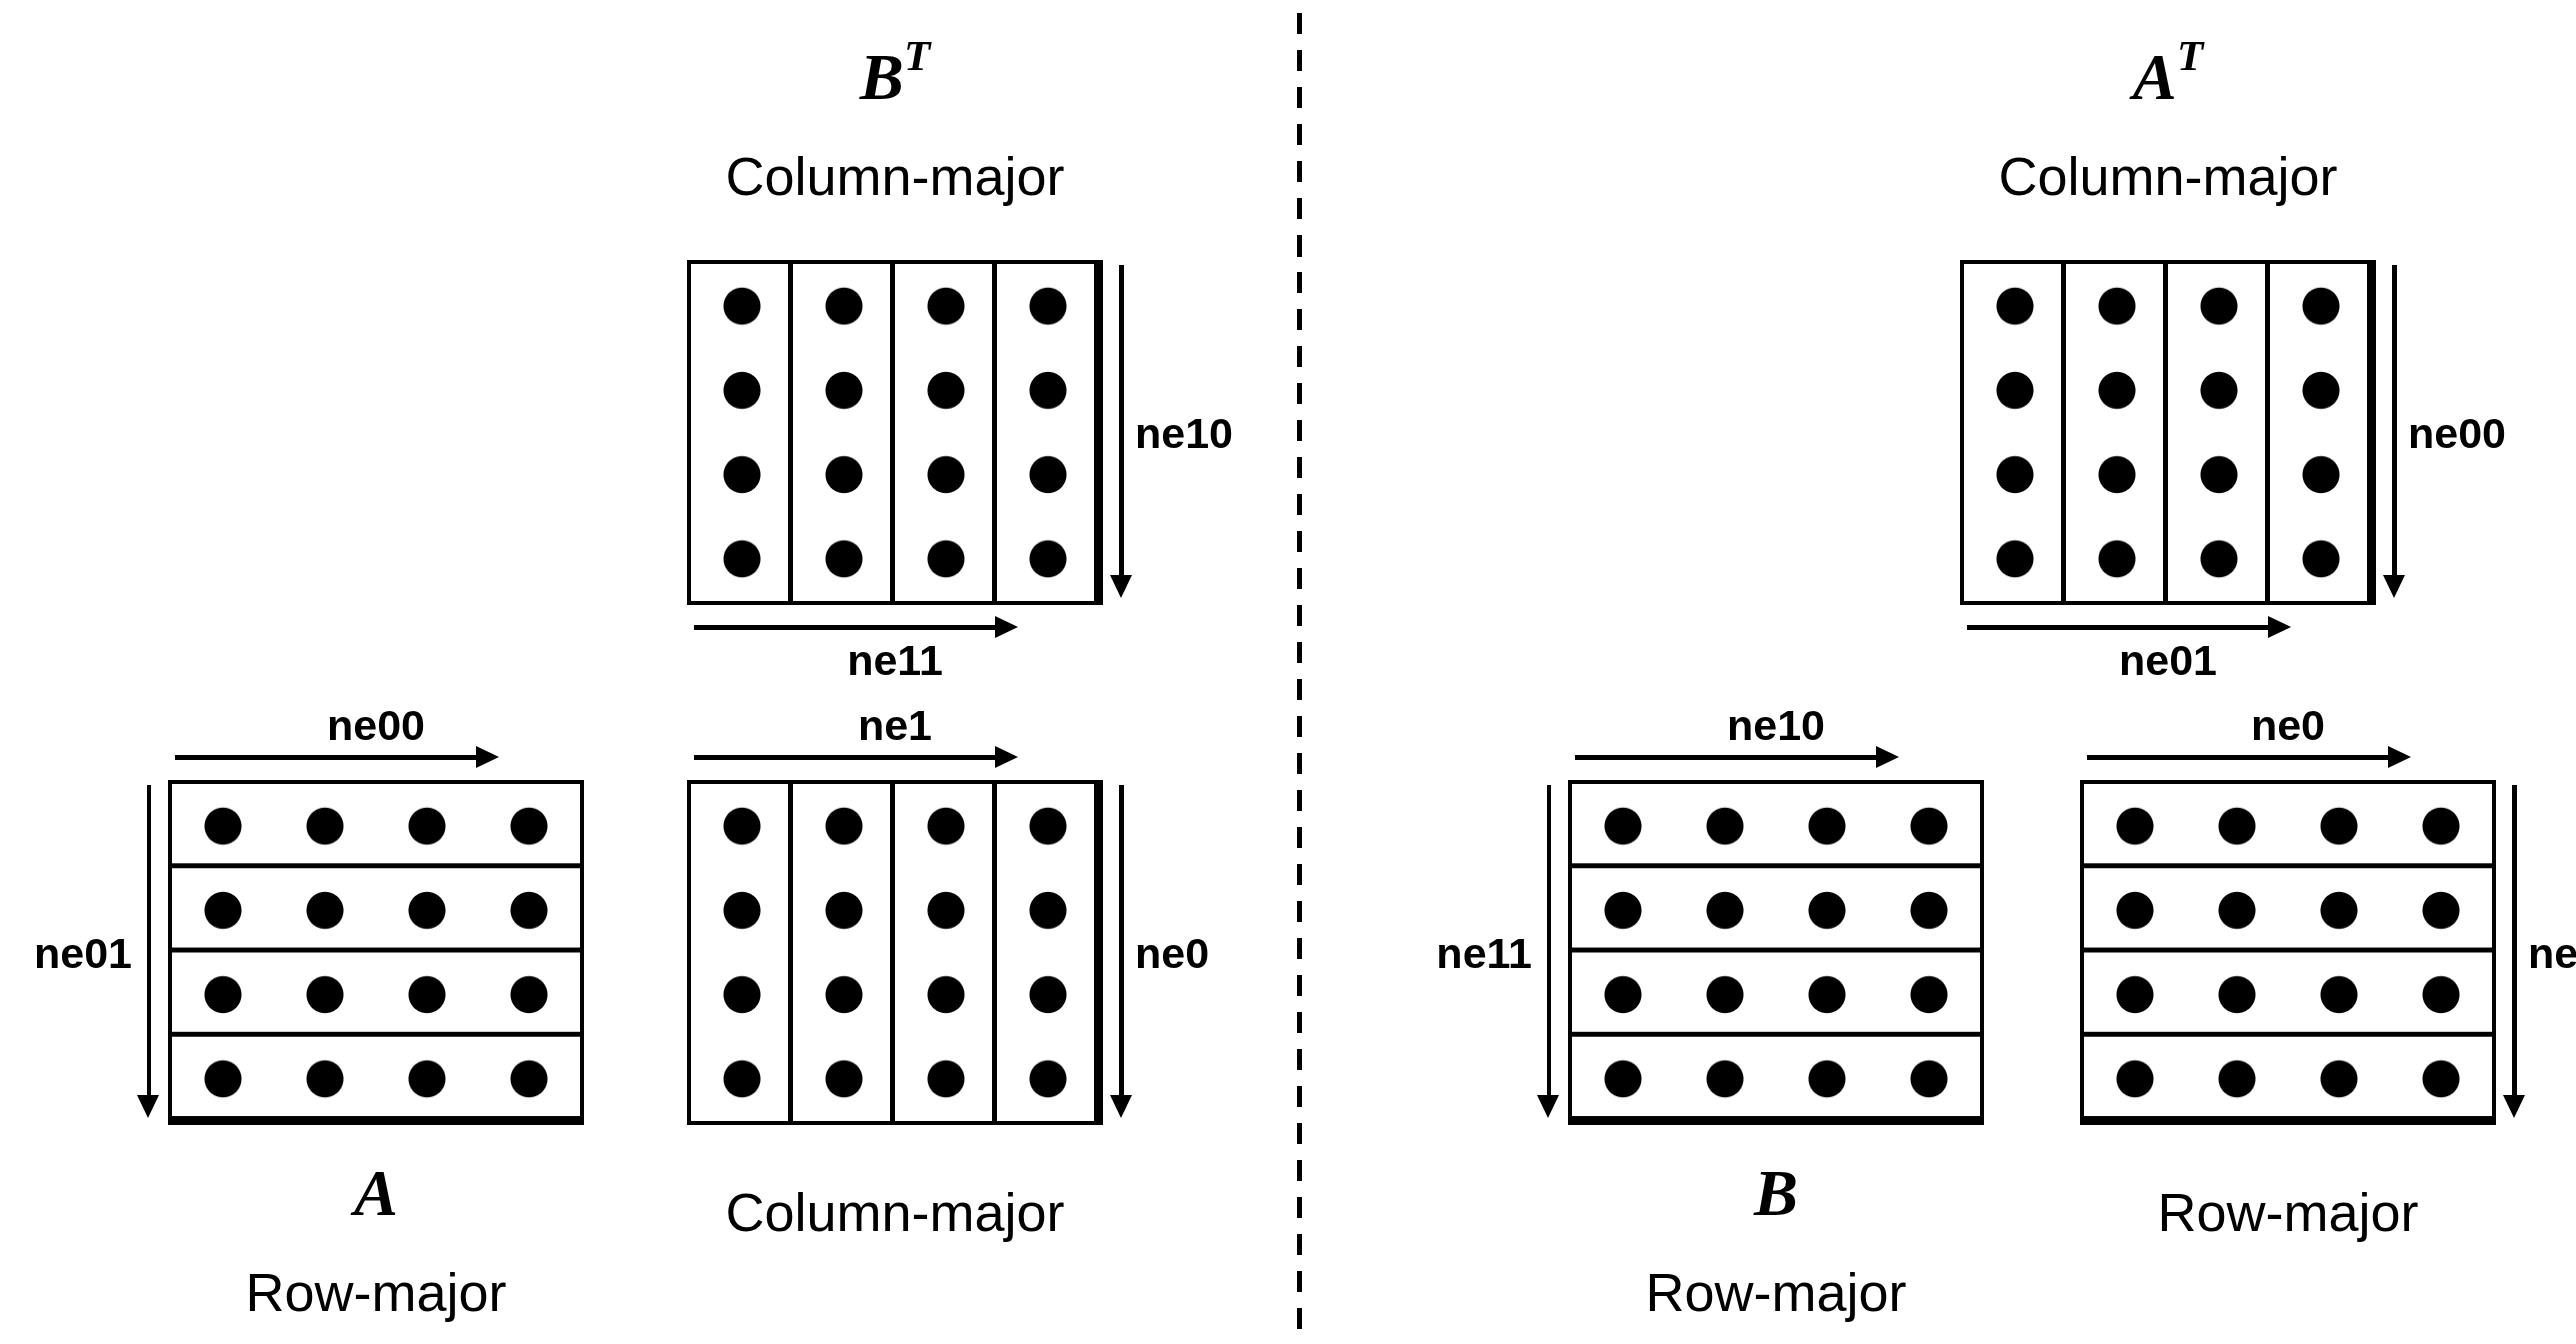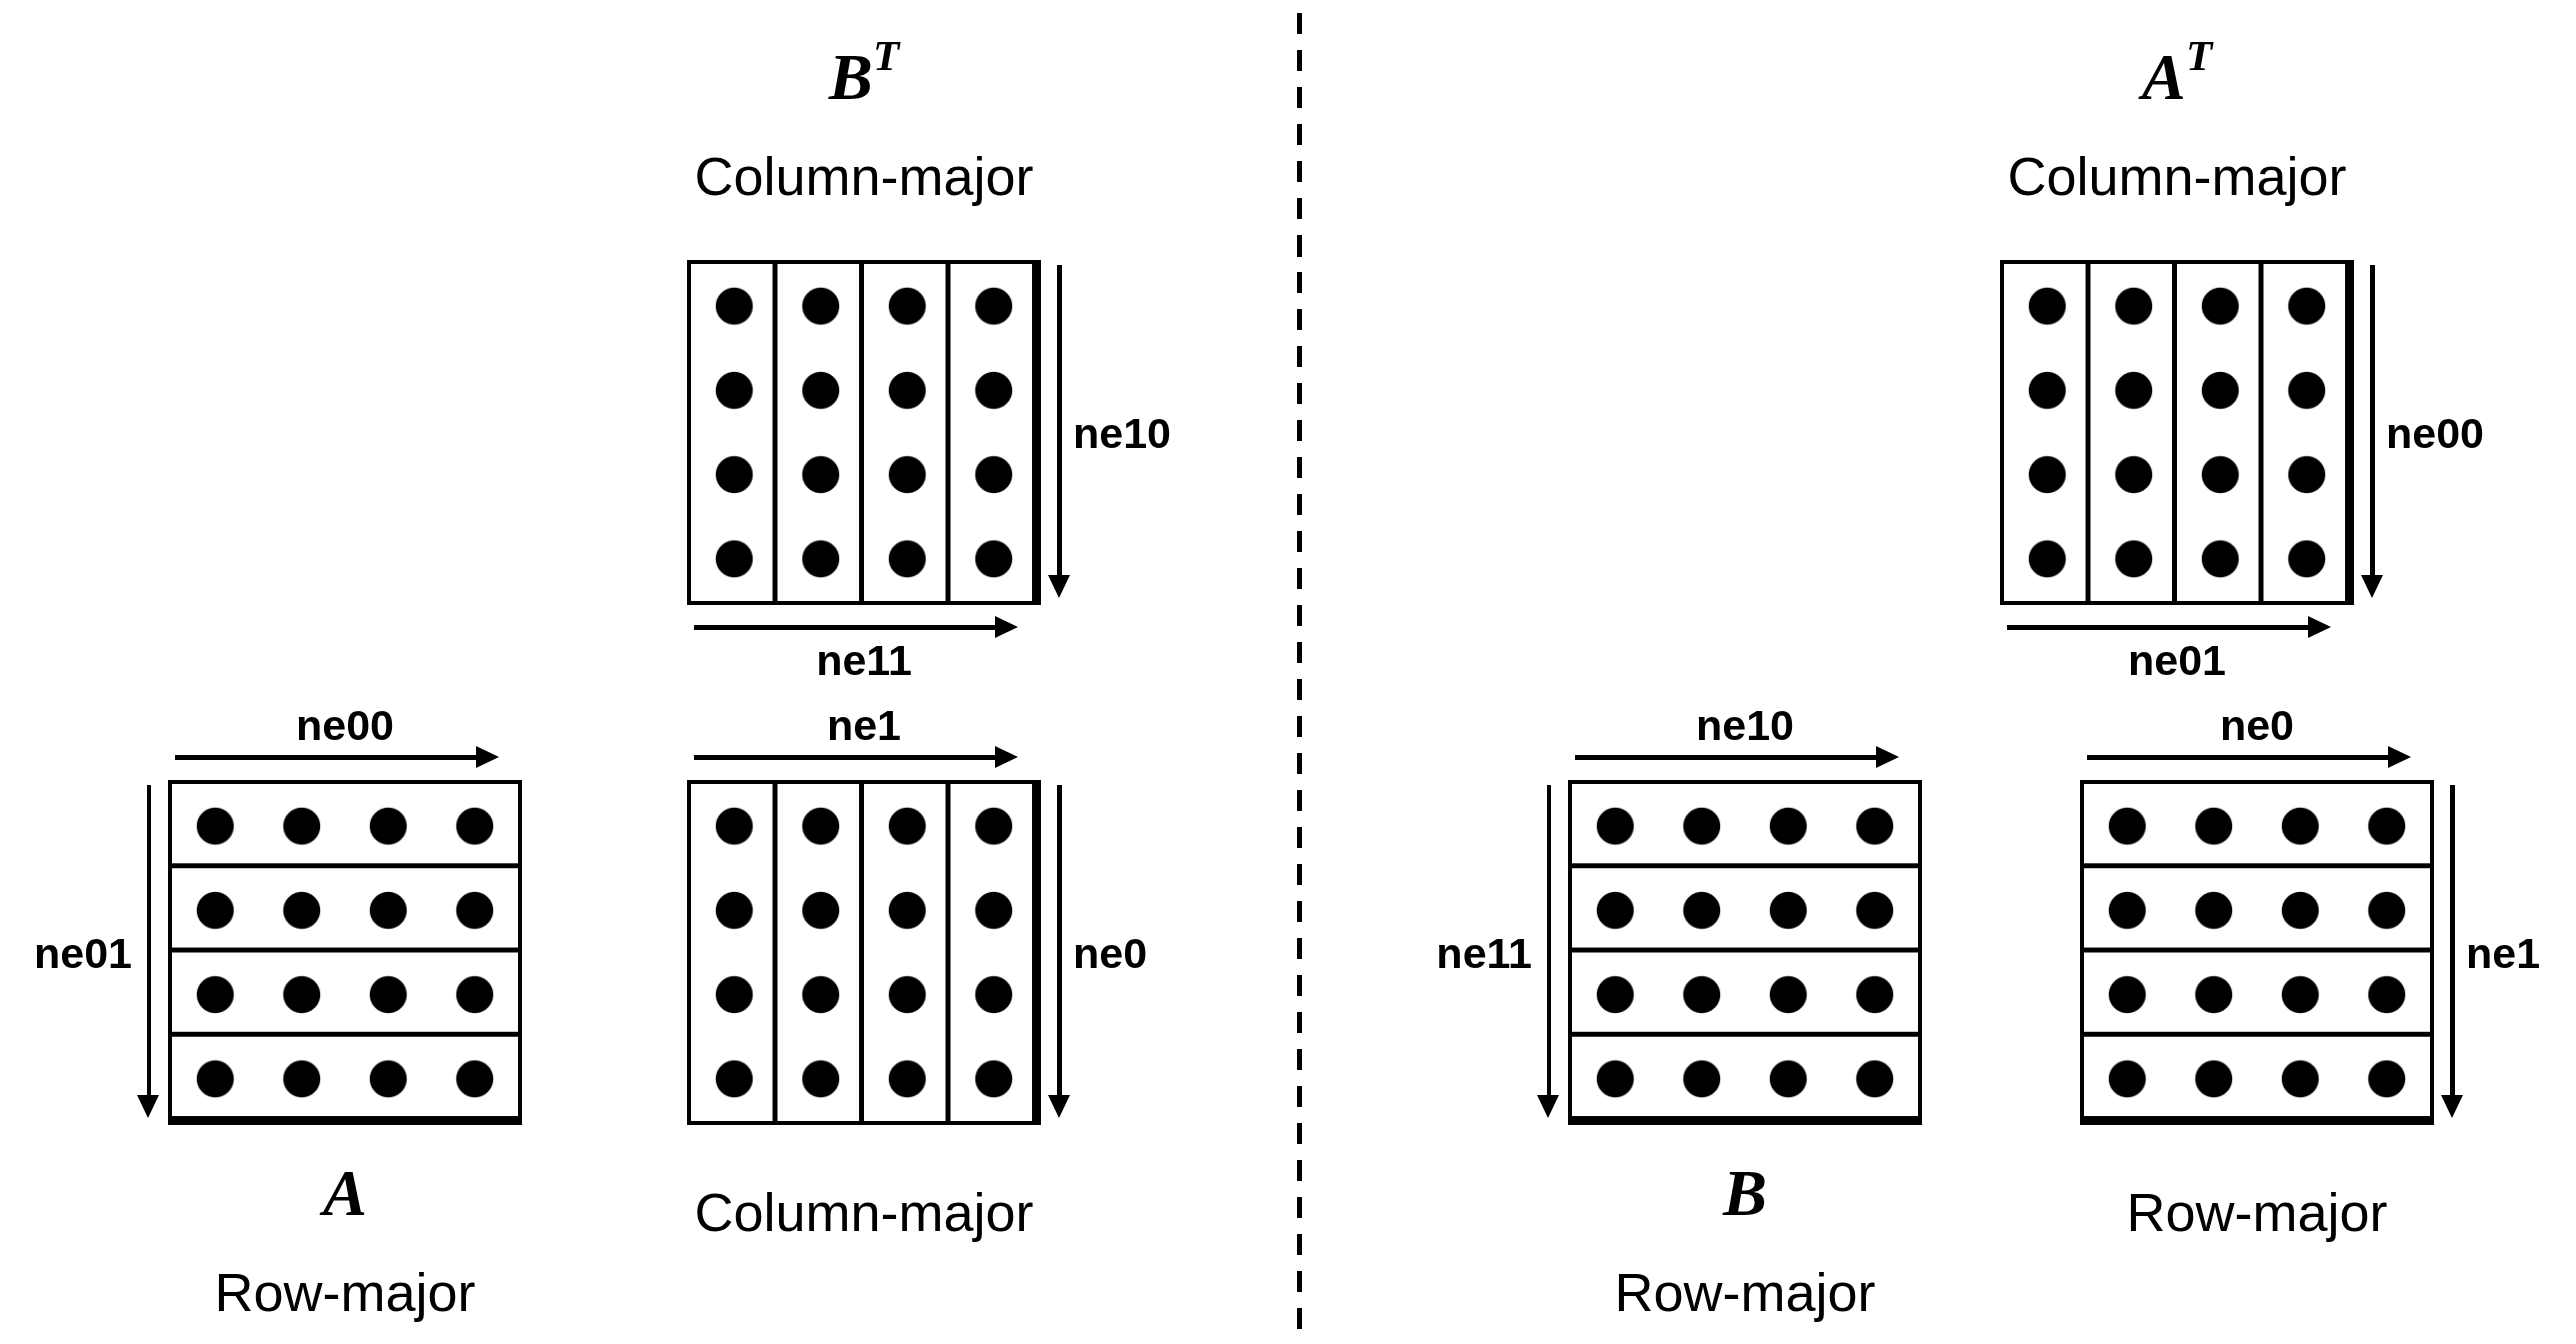--- a/index.html
+++ b/index.html
@@ -23,21 +23,21 @@
     left: 1297px;
     top: 12.5px;
     width: 4.5px;
     height: 1322px;
     background: repeating-linear-gradient(to bottom, #000 0 21.5px, transparent 21.5px 37px);
   }
 
   
   .mgroup {
     position: absolute;
-    width: 354px;
+    width: 416px;
     height: 345px;
   }
 
   
   .mbox {
     position: absolute;
     inset: 0;
     border: 4.5px solid #000;
     background-color: #fff;
   }
@@ -139,21 +139,21 @@
     vertical-align: 29px;
     font-style: italic;
   }
   .mlayout {
     font: 400 54px/63px "Liberation Sans", "DejaVu Sans", sans-serif;
     margin-top: 24px;
   }
 
   
   #g-bt { left: 687px;  top: 260px; }
-  #g-at { left: 2000px; top: 260px; text-decoration: underline; }
+  #g-at { left: 1960px; top: 260px; text-decoration: underline; }
   #g-a  { left: 168px;  top: 780px; }
   #g-ct { left: 687px;  top: 780px; }
   #g-b  { left: 1568px; top: 780px; }
   #g-c  { left: 2080px; top: 780px; }
 </style>
 </head>
 <body>
 
 <div class="canvas">
 

